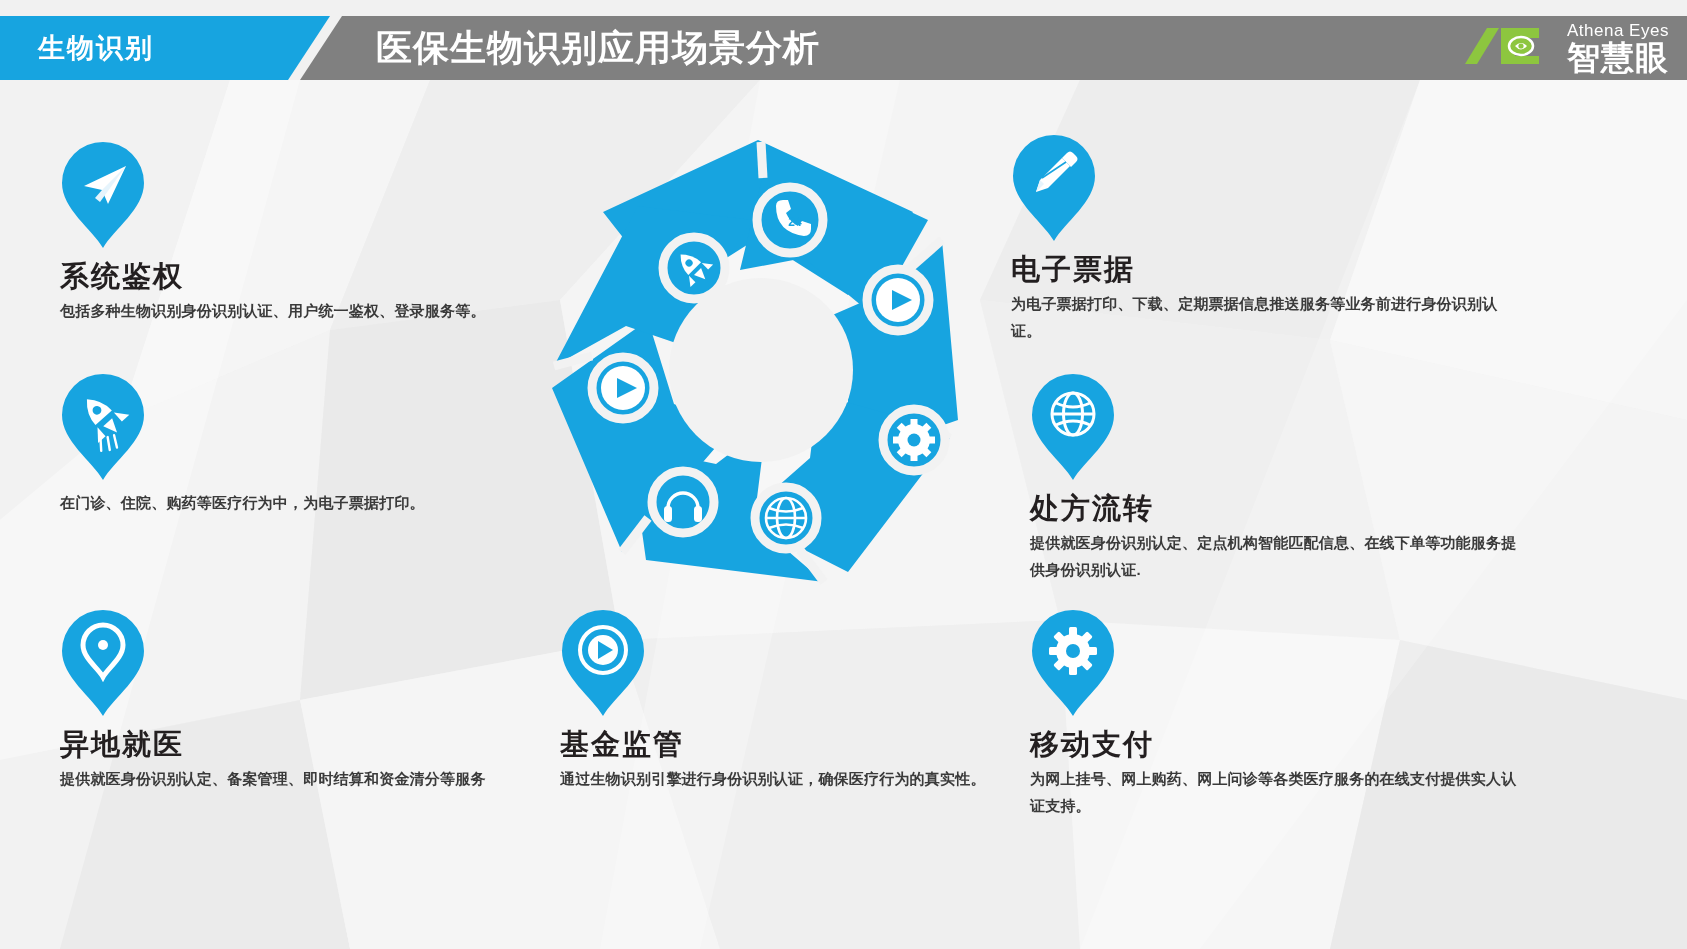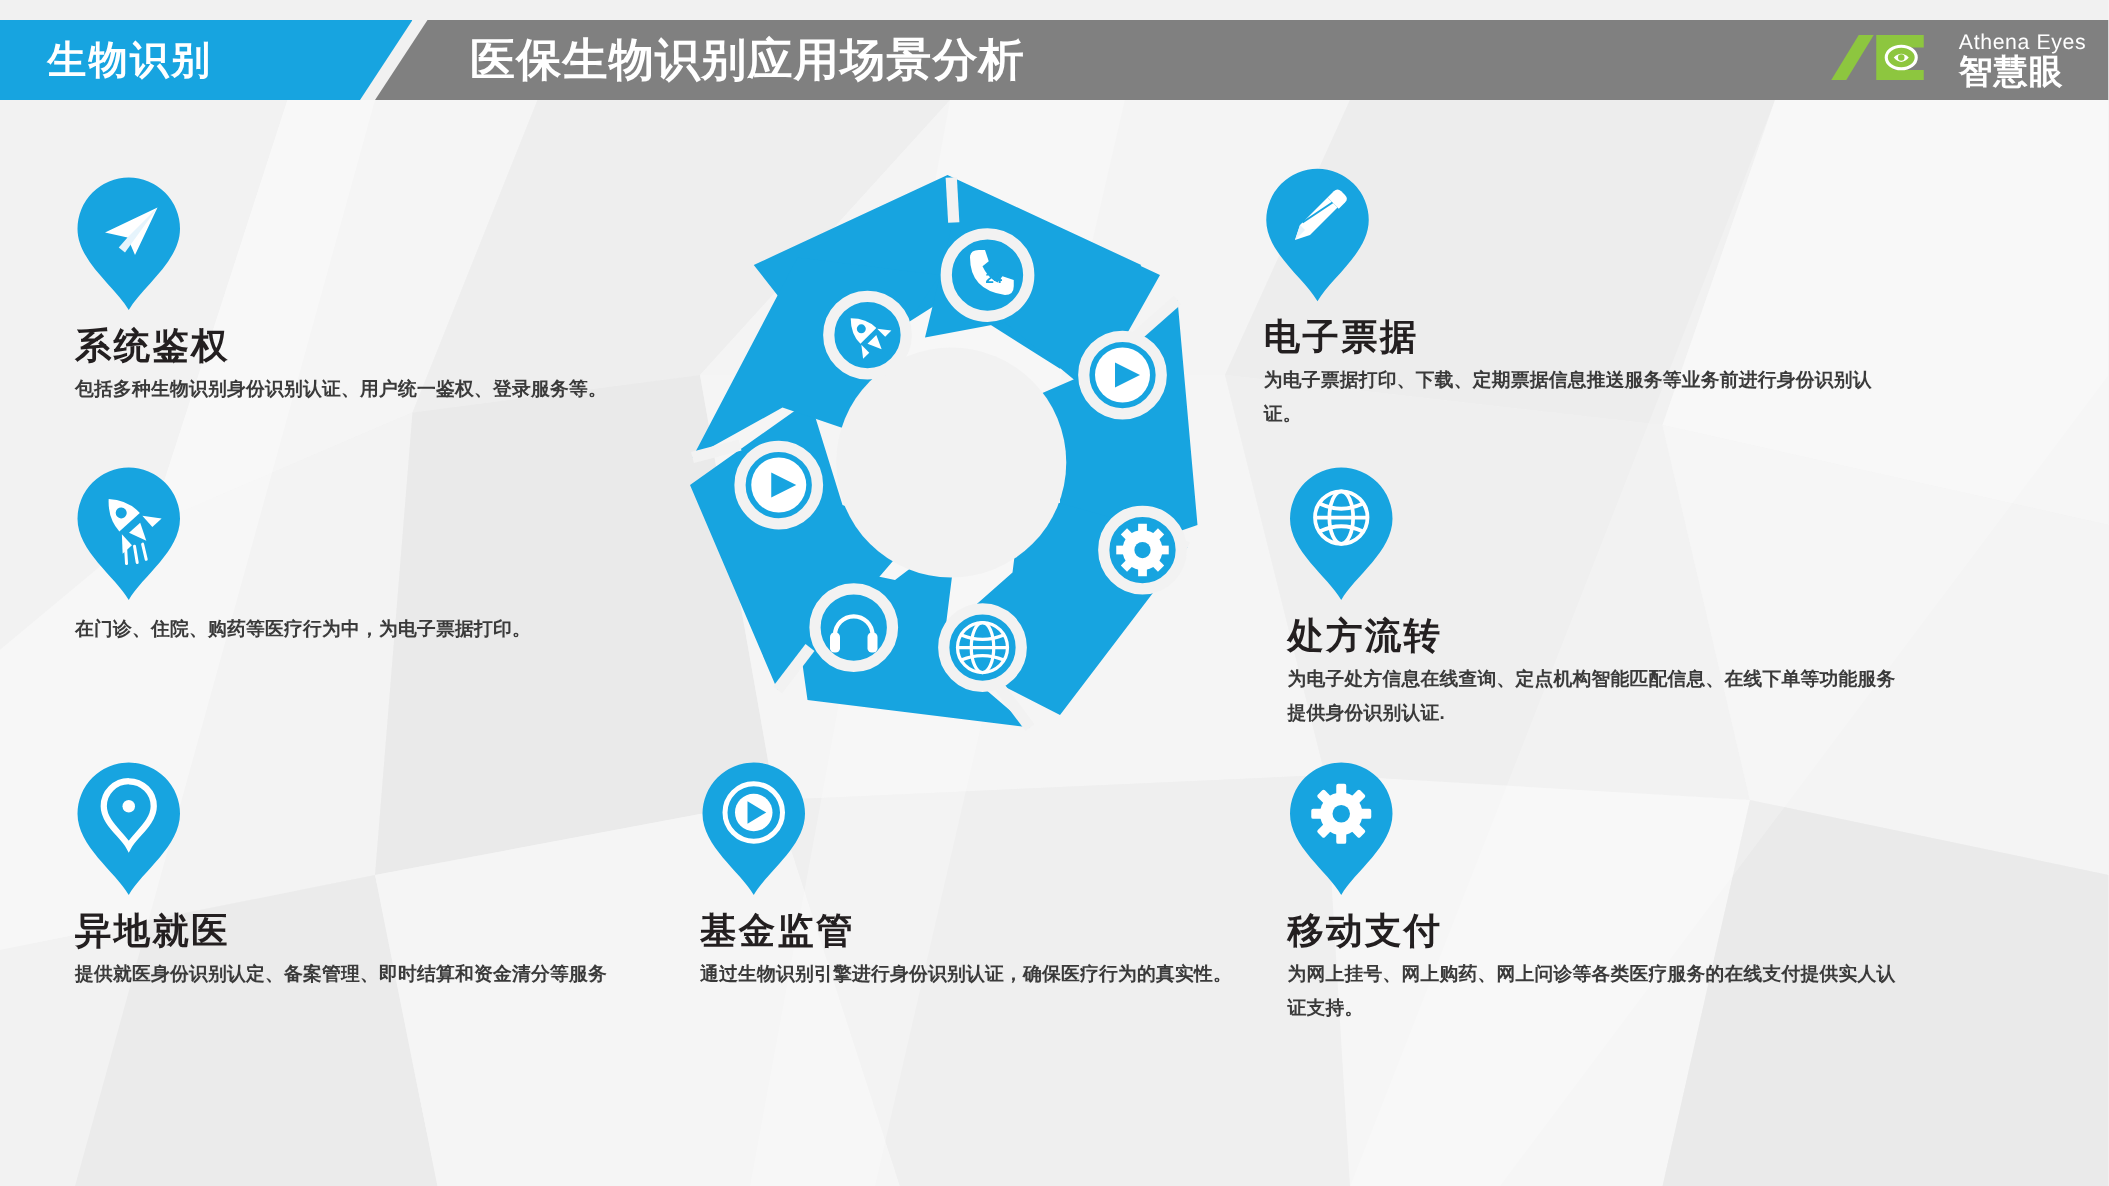--- a/index.html
+++ b/index.html
@@ -52,21 +52,21 @@
     top: 0;
     width: 330px;
     height: 64px;
     background: #17a4e0;
     clip-path: polygon(0 0, 330px 0, 288px 64px, 0 64px);
   }
   #header-tag-label {
     position: absolute;
     left: 38px;
     top: 11px;
-    font-size: 31px;
+    font-size: 27px;
     font-weight: bold;
     color: #ffffff;
     letter-spacing: 2px;
     line-height: 42px;
     white-space: nowrap;
   }
   #header-title {
     position: absolute;
     left: 376px;
     top: 9px;
@@ -94,21 +94,21 @@
     line-height: 1;
   }
   #logo-en {
     font-size: 17px;
     color: #ffffff;
     letter-spacing: .5px;
     margin-bottom: 2px;
     white-space: nowrap;
   }
   #logo-cn {
-    font-size: 27px;
+    font-size: 33px;
     font-weight: bold;
     color: #ffffff;
     letter-spacing: 1px;
     white-space: nowrap;
   }
 
   
   .item {
     position: absolute;
     text-align: left;
@@ -389,21 +389,21 @@
         <g stroke="#ffffff" stroke-width="3" fill="none">
           <circle cx="43" cy="42" r="21"></circle>
           <ellipse cx="43" cy="42" rx="9.5" ry="21"></ellipse>
           <line x1="22" y1="42" x2="64" y2="42"></line>
           <path d="M26,31 q17,8 34,0"></path>
           <path d="M26,53 q17,-8 34,0"></path>
         </g>
       </svg>
     </div>
     <div class="item-title">处方流转</div>
-    <div class="item-desc">为电子处方信息在线查询、定点机构智能匹配信息、在线下单等功能服务提供身份识别认证.</div>
+    <div class="item-desc">提供就医身份识别认定、定点机构智能匹配信息、在线下单等功能服务提供身份识别认证.</div>
   </div>
 
   <div class="item" id="item-yidon">
     <div class="pin">
       <svg width="86" height="110" viewBox="0 0 86 110">
         <path d="M43,2 a41,41 0 0 1 41,41 c0,26 -30,46 -41,65 C32,89 2,69 2,43 A41,41 0 0 1 43,2 Z" fill="#17a4e0"></path>
         <g fill="#ffffff" transform="translate(43,43)">
           <circle r="17"></circle>
           <rect x="-4" y="-24" width="8" height="11" rx="1.5"></rect>
           <rect x="-4" y="13" width="8" height="11" rx="1.5"></rect>

